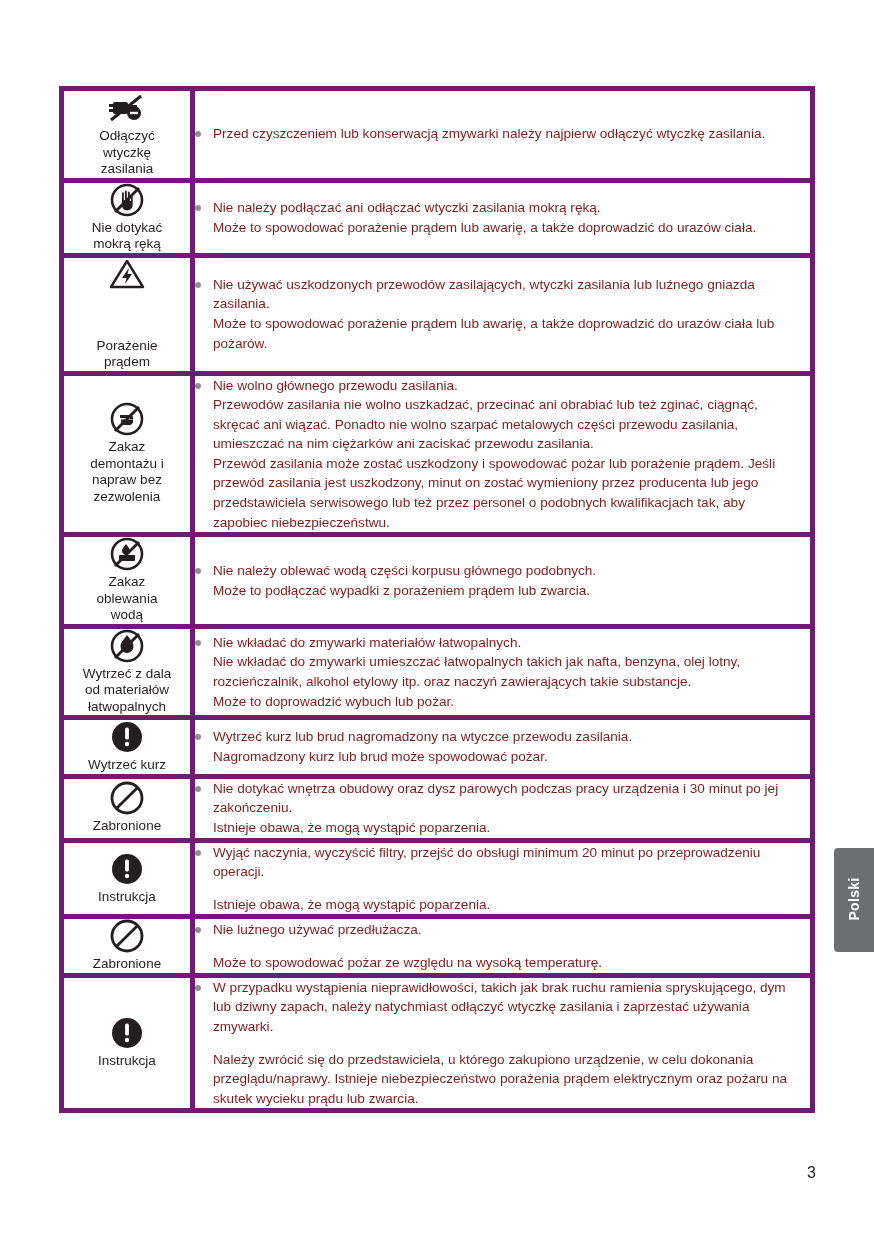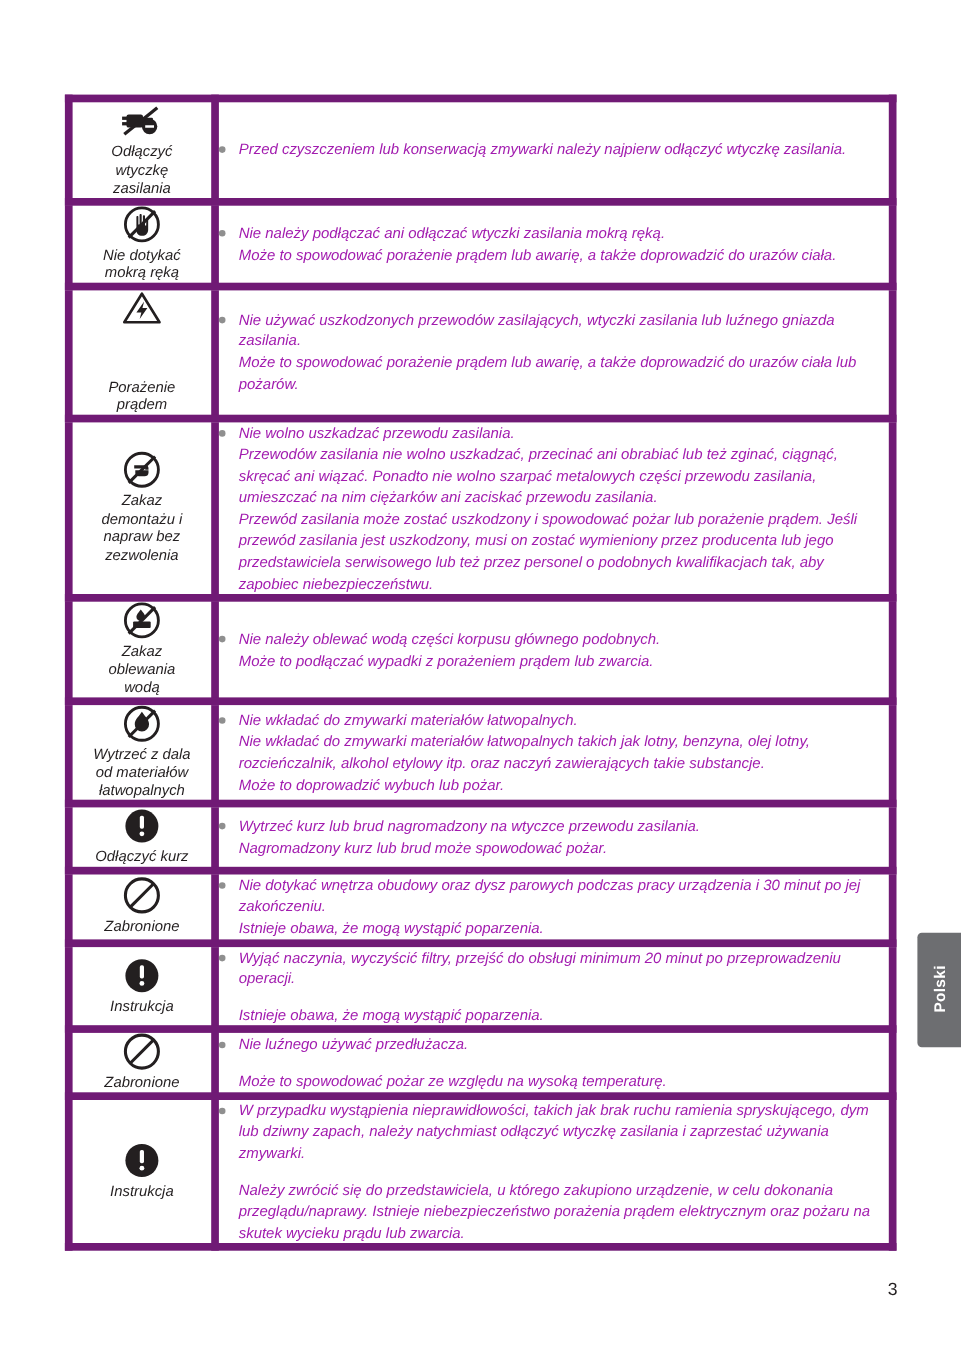--- a/index.html
+++ b/index.html
@@ -23,24 +23,23 @@
   }
   table.safety {
     position: absolute;
     left: 59px;
     top: 86px;
     width: 756px;
     border-collapse: collapse;
     table-layout: fixed;
   }
   table.safety td {
-    border: 7px solid #701a75;
+    border: 5px solid #701a75;
     vertical-align: middle;
     padding: 0;
-    font-style: italic;
   }
   td.iconcell {
     width: 126px;
     text-align: center;
     padding: 8px 4px 9px 4px;
   }
   td.textcell {
     padding: 9px 12px 10px 10px;
     vertical-align: top;
   }
@@ -59,21 +58,21 @@
   .bullets {
     list-style: none;
     margin: 0;
     padding: 0;
   }
   .bullets li {
     position: relative;
     padding-left: 18px;
     font-size: 13.6px;
     line-height: 19.6px;
-    color: #a21caf;
+    color: #7f1d1d;
     margin: 0 16px 0 0;
   }
   .bullets li + li {
     margin-top: 0px;
   }
   .bullets li.gap {
     margin-top: 13px;
   }
   .bullets li .dot {
     position: absolute;
@@ -194,23 +193,23 @@
                 </g>
                 <path d="M5 29 L29 5" stroke="#231f20" stroke-width="2.8"></path>
               </svg></span>
             <span class="icon-label" style="white-space: pre-line;">Zakaz
 demontażu i
 napraw bez
 zezwolenia</span>
           </td>
           <td class="textcell">
             <ul class="bullets">
-              <li><span class="dot"></span><span>Nie wolno uszkadzać przewodu zasilania.</span></li>
+              <li><span class="dot"></span><span>Nie wolno głównego przewodu zasilania.</span></li>
               <li class="nodot"><span>Przewodów zasilania nie wolno uszkadzać, przecinać ani obrabiać lub też zginać, ciągnąć, skręcać ani wiązać. Ponadto nie wolno szarpać metalowych części przewodu zasilania, umieszczać na nim ciężarków ani zaciskać przewodu zasilania.</span></li>
-              <li class="nodot"><span>Przewód zasilania może zostać uszkodzony i spowodować pożar lub porażenie prądem. Jeśli przewód zasilania jest uszkodzony, musi on zostać wymieniony przez producenta lub jego przedstawiciela serwisowego lub też przez personel o podobnych kwalifikacjach tak, aby zapobiec niebezpieczeństwu.</span></li>
+              <li class="nodot"><span>Przewód zasilania może zostać uszkodzony i spowodować pożar lub porażenie prądem. Jeśli przewód zasilania jest uszkodzony, minut on zostać wymieniony przez producenta lub jego przedstawiciela serwisowego lub też przez personel o podobnych kwalifikacjach tak, aby zapobiec niebezpieczeństwu.</span></li>
             </ul>
           </td>
         </tr>
         <tr>
           <td class="iconcell">
             <span class="icon-wrap"><svg width="34" height="34" viewBox="0 0 34 34">
                 <circle cx="17" cy="17" r="15" fill="none" stroke="#231f20" stroke-width="2.6"></circle>
                 <g fill="#231f20">
                   <rect x="9" y="18" width="16" height="6" rx="1"></rect>
                   <path d="M16 7c2.6 3.2 4 5.1 4 6.6a4 4 0 0 1-8 0c0-1.5 1.4-3.4 4-6.6z"></path>
@@ -237,33 +236,33 @@
                 </g>
                 <path d="M5 29 L29 5" stroke="#231f20" stroke-width="2.8"></path>
               </svg></span>
             <span class="icon-label" style="white-space: pre-line;">Wytrzeć z dala
 od materiałów
 łatwopalnych</span>
           </td>
           <td class="textcell">
             <ul class="bullets">
               <li><span class="dot"></span><span>Nie wkładać do zmywarki materiałów łatwopalnych.</span></li>
-              <li class="nodot"><span>Nie wkładać do zmywarki materiałów łatwopalnych takich jak lotny, benzyna, olej lotny, rozcieńczalnik, alkohol etylowy itp. oraz naczyń zawierających takie substancje.</span></li>
+              <li class="nodot"><span>Nie wkładać do zmywarki umieszczać łatwopalnych takich jak nafta, benzyna, olej lotny, rozcieńczalnik, alkohol etylowy itp. oraz naczyń zawierających takie substancje.</span></li>
               <li class="nodot"><span>Może to doprowadzić wybuch lub pożar.</span></li>
             </ul>
           </td>
         </tr>
         <tr>
           <td class="iconcell">
             <span class="icon-wrap"><svg width="34" height="34" viewBox="0 0 34 34">
                 <circle cx="17" cy="17" r="15" fill="#231f20"></circle>
                 <rect x="15.1" y="7.5" width="3.8" height="12" rx="1.6" fill="#ffffff"></rect>
                 <circle cx="17" cy="24" r="2.2" fill="#ffffff"></circle>
               </svg></span>
-            <span class="icon-label" style="white-space: pre-line;">Odłączyć kurz</span>
+            <span class="icon-label" style="white-space: pre-line;">Wytrzeć kurz</span>
           </td>
           <td class="textcell">
             <ul class="bullets">
               <li><span class="dot"></span><span>Wytrzeć kurz lub brud nagromadzony na wtyczce przewodu zasilania.</span></li>
               <li class="nodot"><span>Nagromadzony kurz lub brud może spowodować pożar.</span></li>
             </ul>
           </td>
         </tr>
         <tr>
           <td class="iconcell">

